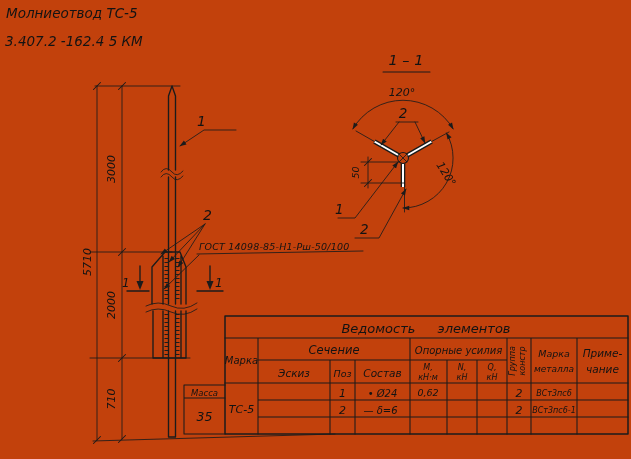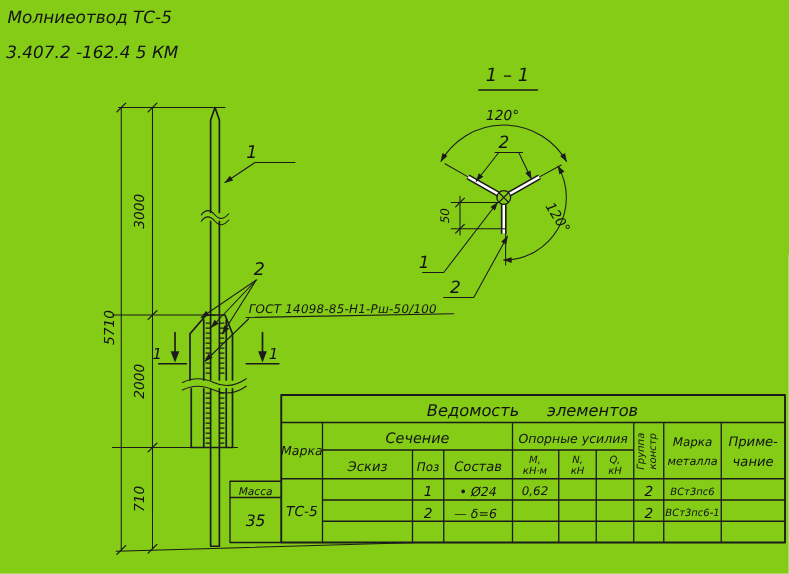--- a/index.html
+++ b/index.html
@@ -1,16 +1,16 @@
 <!DOCTYPE html>
 <html><head>
 <meta charset="utf-8">
 <style>
   html,body{margin:0;padding:0;background:#e8e8e6;}
-  #sheet{position:relative;width:631px;height:459px;background:#84cc16;overflow:hidden;}
+  #sheet{position:relative;width:631px;height:459px;background:#c2410c;overflow:hidden;}
   svg{position:absolute;left:0;top:0;}
   .ln{stroke:#1b1b1b;fill:none;stroke-width:1.05;stroke-linecap:round;stroke-linejoin:round;}
   .thin{stroke-width:0.85;}
   .thk{stroke-width:1.35;}
   .grid{stroke-width:1.05;}
   .gridOuter{stroke-width:1.5;}
   .plate{stroke:#1b1b1b;fill:none;stroke-width:4.6;stroke-linecap:butt;}
   .platein{stroke:#ffffff;fill:none;stroke-width:2.0;stroke-linecap:butt;}
   .weld{stroke:#1b1b1b;fill:none;stroke-width:4;stroke-dasharray:1 3;stroke-linecap:butt;}
   .arrfill{fill:#1b1b1b;stroke:none;}

